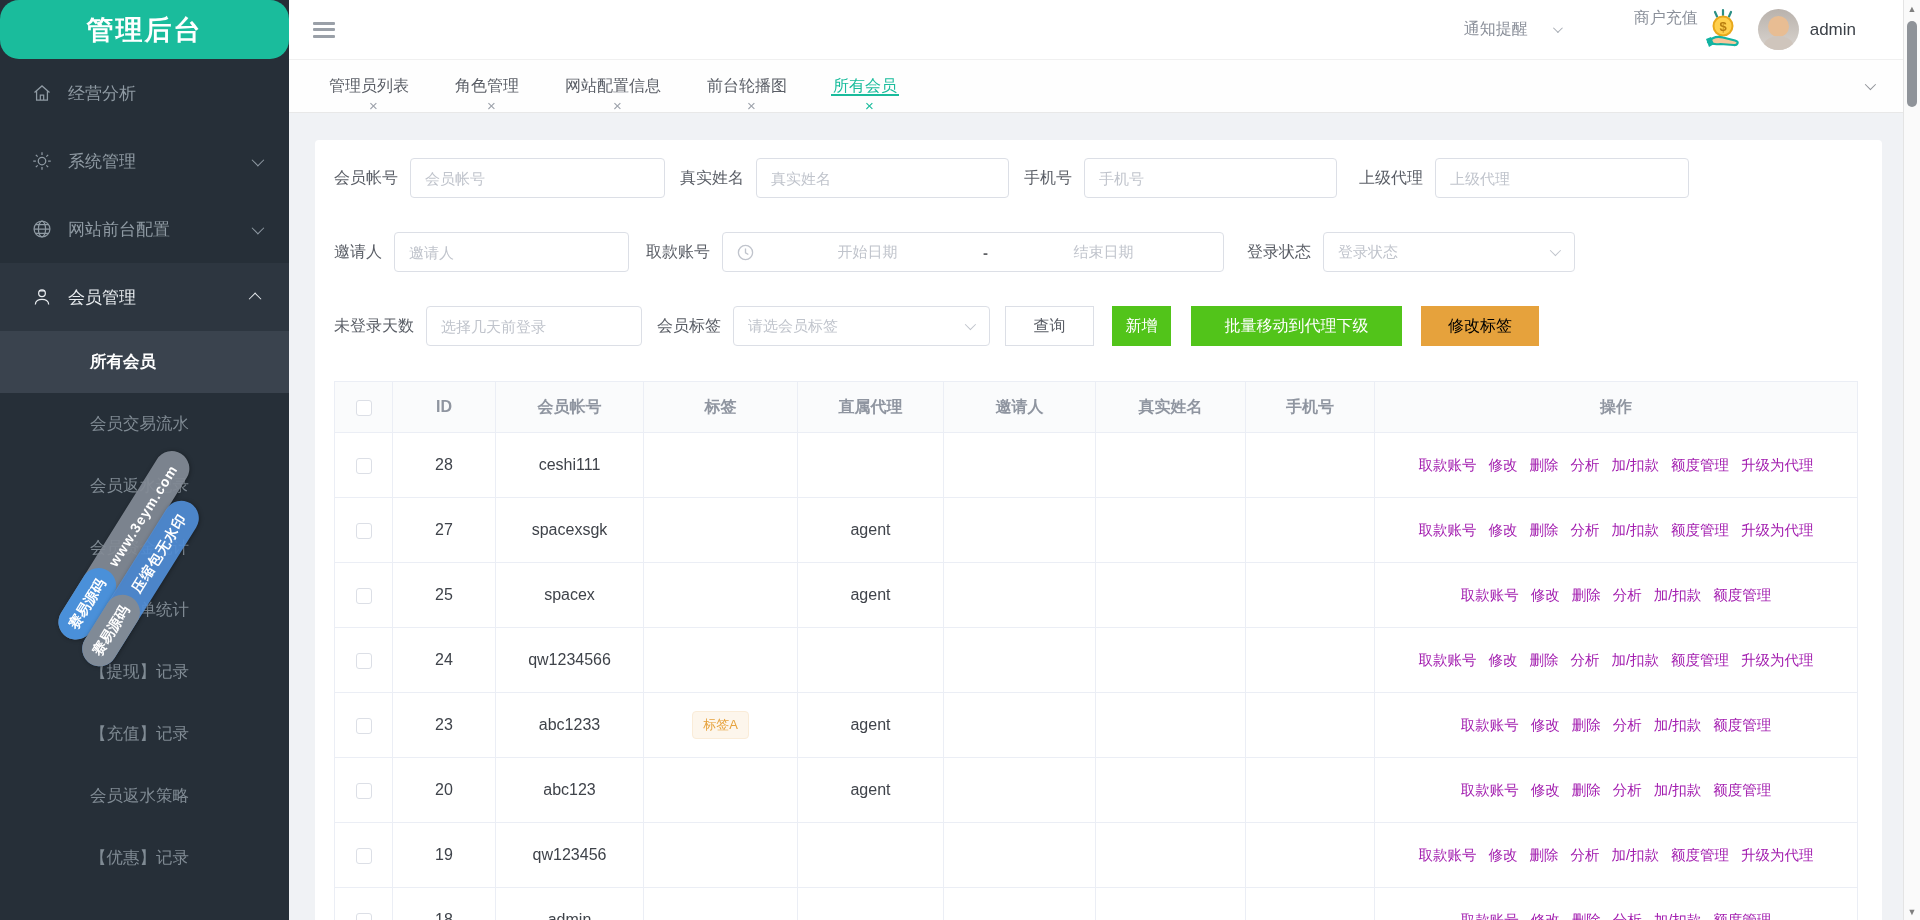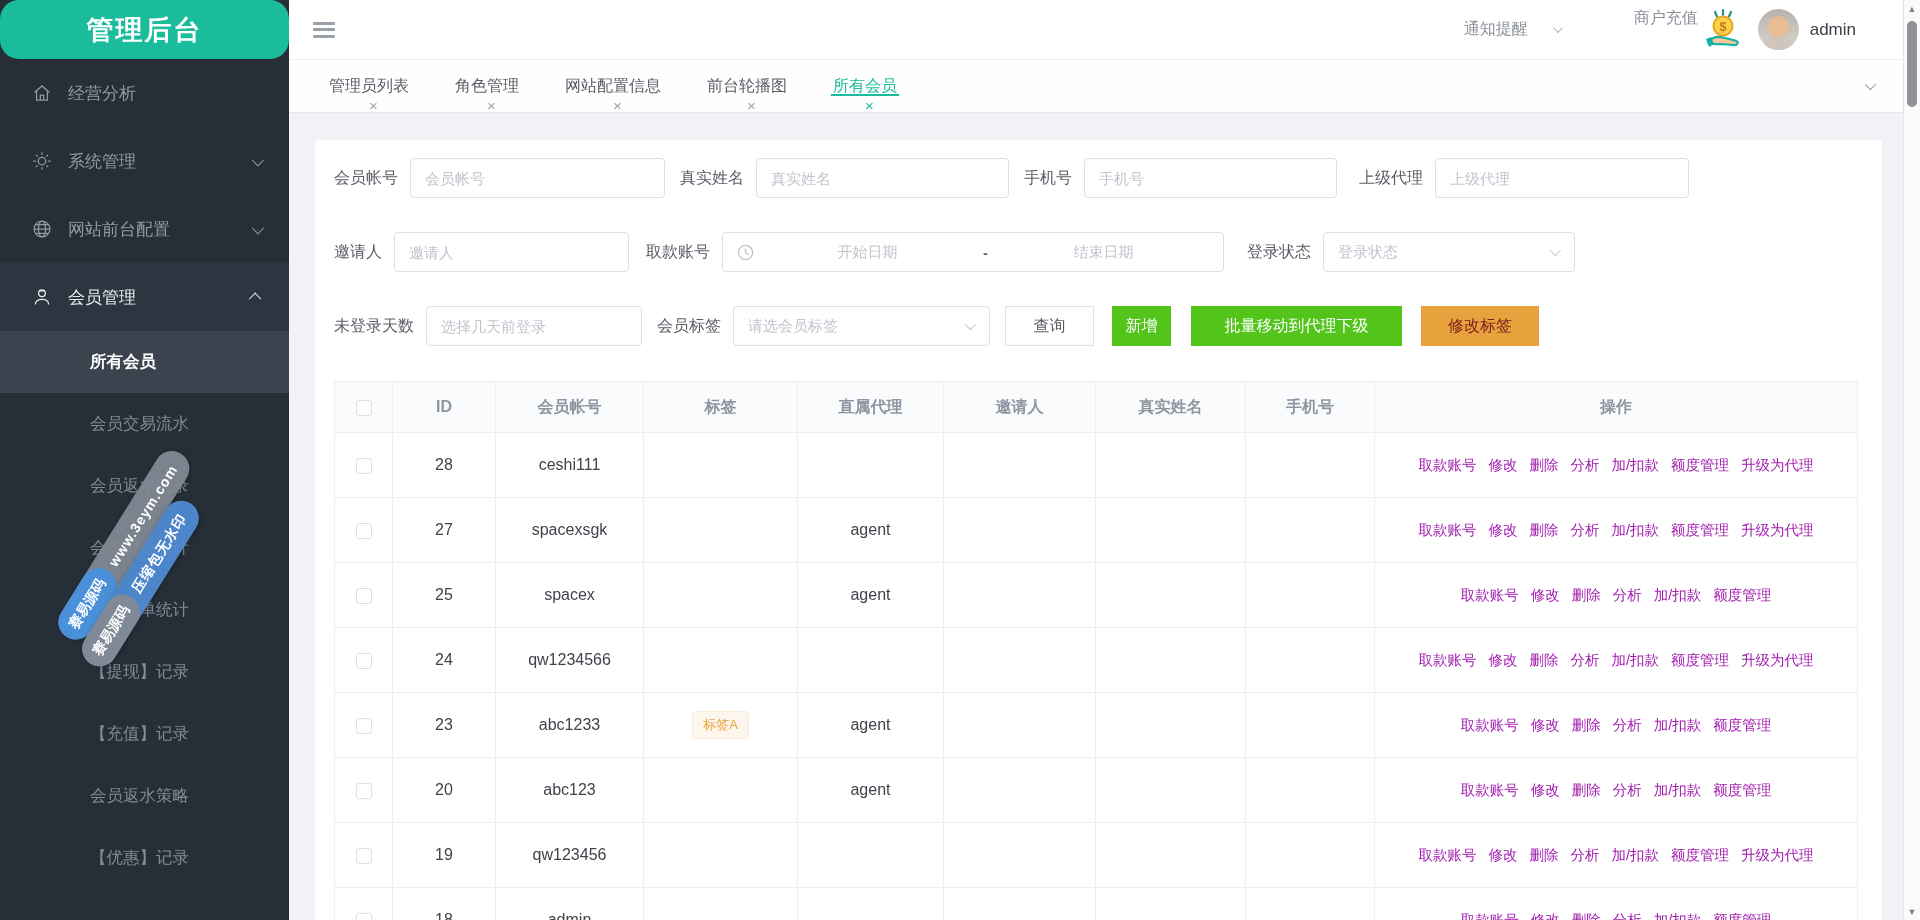--- a/index.html
+++ b/index.html
@@ -84,21 +84,21 @@
   .daterange { height:40px; border:1px solid #dcdfe6; border-radius:4px; background:#fff; display:flex;
                align-items:center; padding:0 14px; width:502px; }
   .daterange .clock { width:17px; height:17px; margin-right:8px; flex:0 0 17px; }
   .daterange .dr-ph { color:#c0c4cc; font-size:15px; flex:1; text-align:center; }
   .daterange .dr-sep { color:#606266; font-size:15px; padding:0 10px; font-weight:bold; }
 
   .btn { height:40px; border-radius:0; border:none; font-size:16px; cursor:pointer; font-family:inherit;
          padding:0 4px; white-space:nowrap; }
   .btn-plain { background:#fff; border:1px solid #dcdfe6; color:#5a5e66; width:89px; }
   .btn-green { background:#52c41a; color:#fff; }
-  .btn-orange { background:#e6a23c; color:#7f1d1d; }
+  .btn-orange { background:#e6a23c; color:#000000; }
 
   
   .member-table { border-collapse:collapse; table-layout:fixed; width:1523px; margin-top:35px; }
   .member-table th, .member-table td { border:1px solid #ebeef5; text-align:center; vertical-align:middle;
         overflow:hidden; white-space:nowrap; }
   .member-table thead th { height:51px; background:#fafbfc; color:#8f95a0; font-size:16px; font-weight:bold; }
   .member-table tbody td { height:65px; color:#3f434a; font-size:16px; background:#fff; }
   .cb { display:inline-block; width:16px; height:16px; border:1px solid #dcdfe6; border-radius:3px;
         background:#fff; vertical-align:middle; cursor:pointer; }
   .tag-pill { display:inline-block; padding:4px 10px; font-size:13px; color:#e6a23c; background:#fdf6ec;

